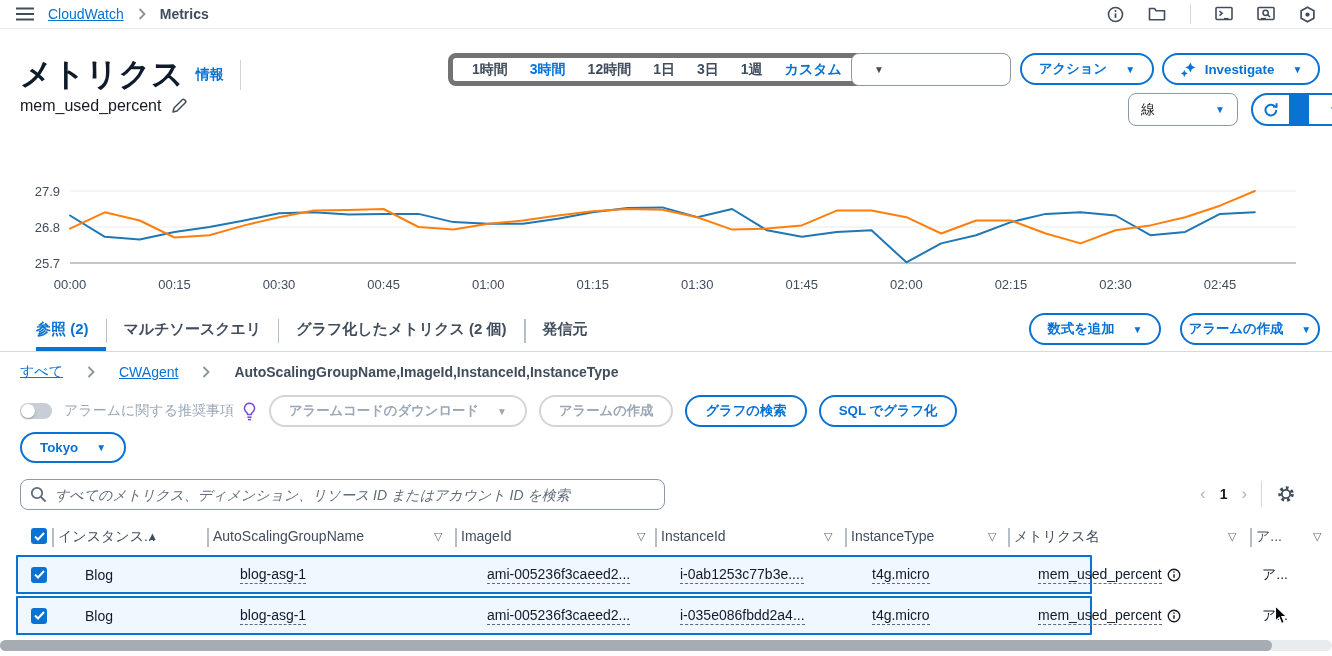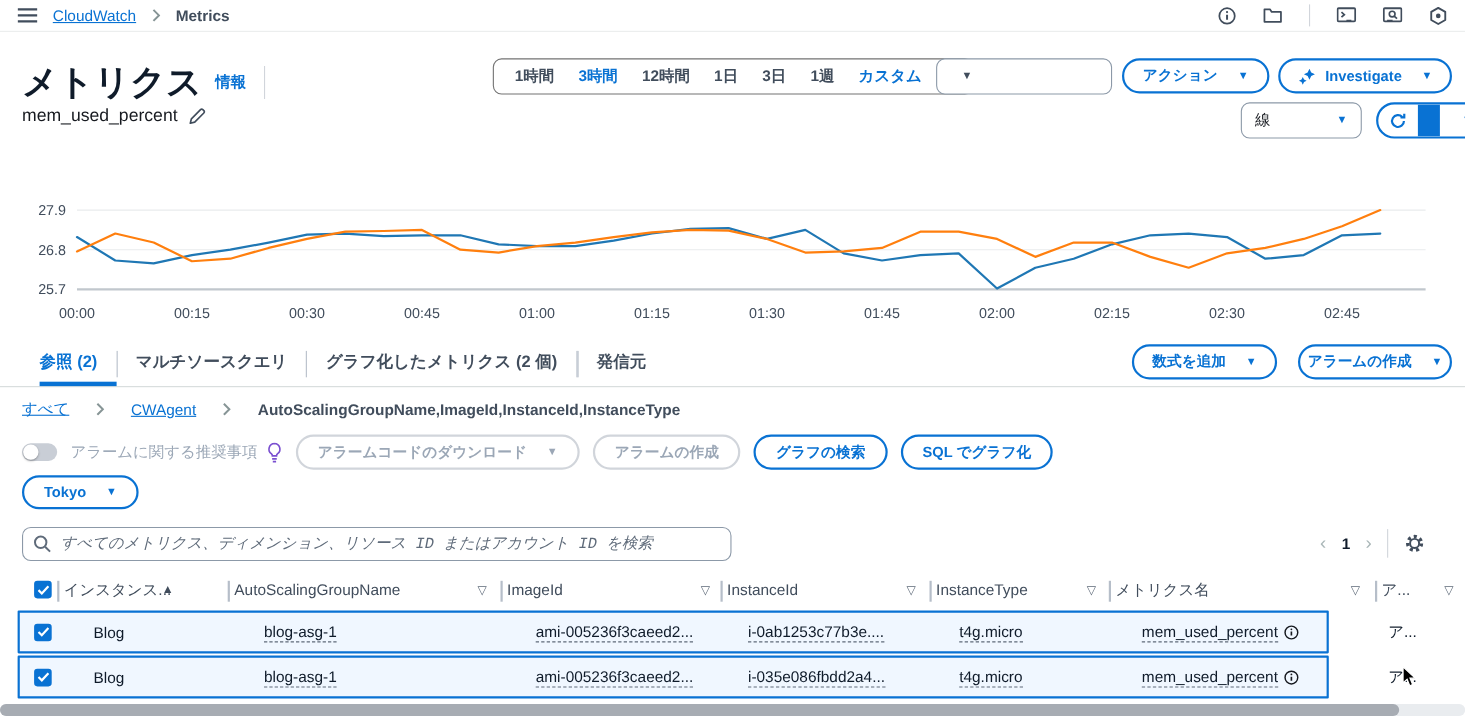--- a/index.html
+++ b/index.html
@@ -19,21 +19,21 @@
   .icon-btn{display:inline-flex;align-items:center;cursor:pointer}
 
   
   .page-title{position:absolute;left:20px;top:53px;display:flex;align-items:center}
   .page-title h1{font-size:32px;font-weight:700;color:#0f1b2a}
   .info-link{color:#0972d3;font-weight:700;font-size:14px;margin-left:12px;cursor:pointer}
   .title-divider{width:1px;height:30px;background:#d1d5db;margin-left:16px}
   .metric-title{position:absolute;left:20px;top:97px;display:flex;align-items:center;gap:10px;font-size:16px;color:#16191f}
 
   
-  .seg{position:absolute;left:448px;top:53px;height:33px;border:1px solid #737373;border-radius:8px;
+  .seg{position:absolute;left:448px;top:53px;height:33px;border:5px solid #737373;border-radius:8px;
     display:flex;align-items:center;background:#fff;padding:0 8px}
   .seg-item{padding:0 11px;font-weight:700;color:#414d5c;cursor:pointer;white-space:nowrap}
   .seg-item.selected{color:#0972d3}
   .seg-item.link{color:#0972d3}
   .seg-cal{padding:0 8px 0 2px;display:flex;align-items:center;cursor:pointer}
 
   .dropdown{display:flex;align-items:center;justify-content:space-between;height:33px;
     border:1px solid #8c99a8;border-radius:8px;background:#fff;color:#16191f;padding:0 12px;cursor:pointer}
   .caret{font-size:10px;color:#414d5c;margin-left:10px}
   .caret.blue{color:#0972d3}
@@ -70,40 +70,40 @@
   .toggle .knob{position:absolute;left:1px;top:1px;width:14px;height:14px;border-radius:50%;background:#fff;
     box-shadow:0 1px 2px rgba(0,0,0,.3)}
   .toggle-label{color:#9ba7b6;font-size:14px}
 
   .region-btn{position:absolute;left:20px;top:432px}
   .region-btn .pill{height:31px}
 
   
   .search-wrap{position:absolute;left:20px;top:479px;width:645px;height:31px}
   .search-wrap input{width:100%;height:100%;border:1px solid #8c99a8;border-radius:8px;padding:0 12px 0 34px;
-    font-size:14px;font-style:italic;color:#16191f;outline:none;font-family:Liberation Mono, monospace}
+    font-size:14px;font-style:italic;color:#16191f;outline:none;font-family:Liberation Sans, sans-serif}
   .search-wrap input::placeholder{color:#5f6b7a;font-style:italic}
   .search-icon{position:absolute;left:10px;top:7px}
 
   .pager{position:absolute;top:481px;left:1200px;display:flex;align-items:center;gap:14px}
   .pager .chev{color:#aab7b8;font-size:17px;cursor:pointer}
   .pager .page-num{font-weight:700;color:#0f1b2a}
   .pager .v-div{width:1px;height:26px;background:#d1d5db}
 
   
   .thead{position:absolute;top:521px;left:0;right:0;height:33px}
   .th-label{position:absolute;top:7px;font-weight:400;color:#414d5c;white-space:nowrap;cursor:pointer}
   .col-sep{position:absolute;top:7px;width:2px;height:19px;background:#b6bec9}
   .sort{position:absolute;top:9px;font-size:11px;color:#414d5c;cursor:pointer}
   .sort.outline{color:#5f6b7a}
 
   .checkbox{width:16px;height:16px;border-radius:3px;background:#0972d3;display:inline-flex;
     align-items:center;justify-content:center;cursor:pointer}
 
-  .row{position:absolute;left:16px;width:1192px;height:39px;background:#f0f7ff;border:2px solid #0972d3;
+  .row{position:absolute;left:16px;width:1076px;height:39px;background:#f0f7ff;border:2px solid #0972d3;
     border-radius:1px}
   .cell{position:absolute;top:50%;transform:translateY(-50%);white-space:nowrap;color:#0f1b2a}
   .dashed{border-bottom:1px dashed #5f6b7a;padding-bottom:1px;cursor:pointer}
   .metric-cell{display:flex;align-items:center;gap:5px}
 
   .scrollbar{position:absolute;left:0;right:0;top:640px;height:11px;background:#e9ecef;border-radius:6px}
   .scroll-thumb{position:absolute;left:0;top:0;height:11px;width:1272px;background:#a7acb3;border-radius:6px;cursor:pointer}
 
   svg{display:block}
 </style>

